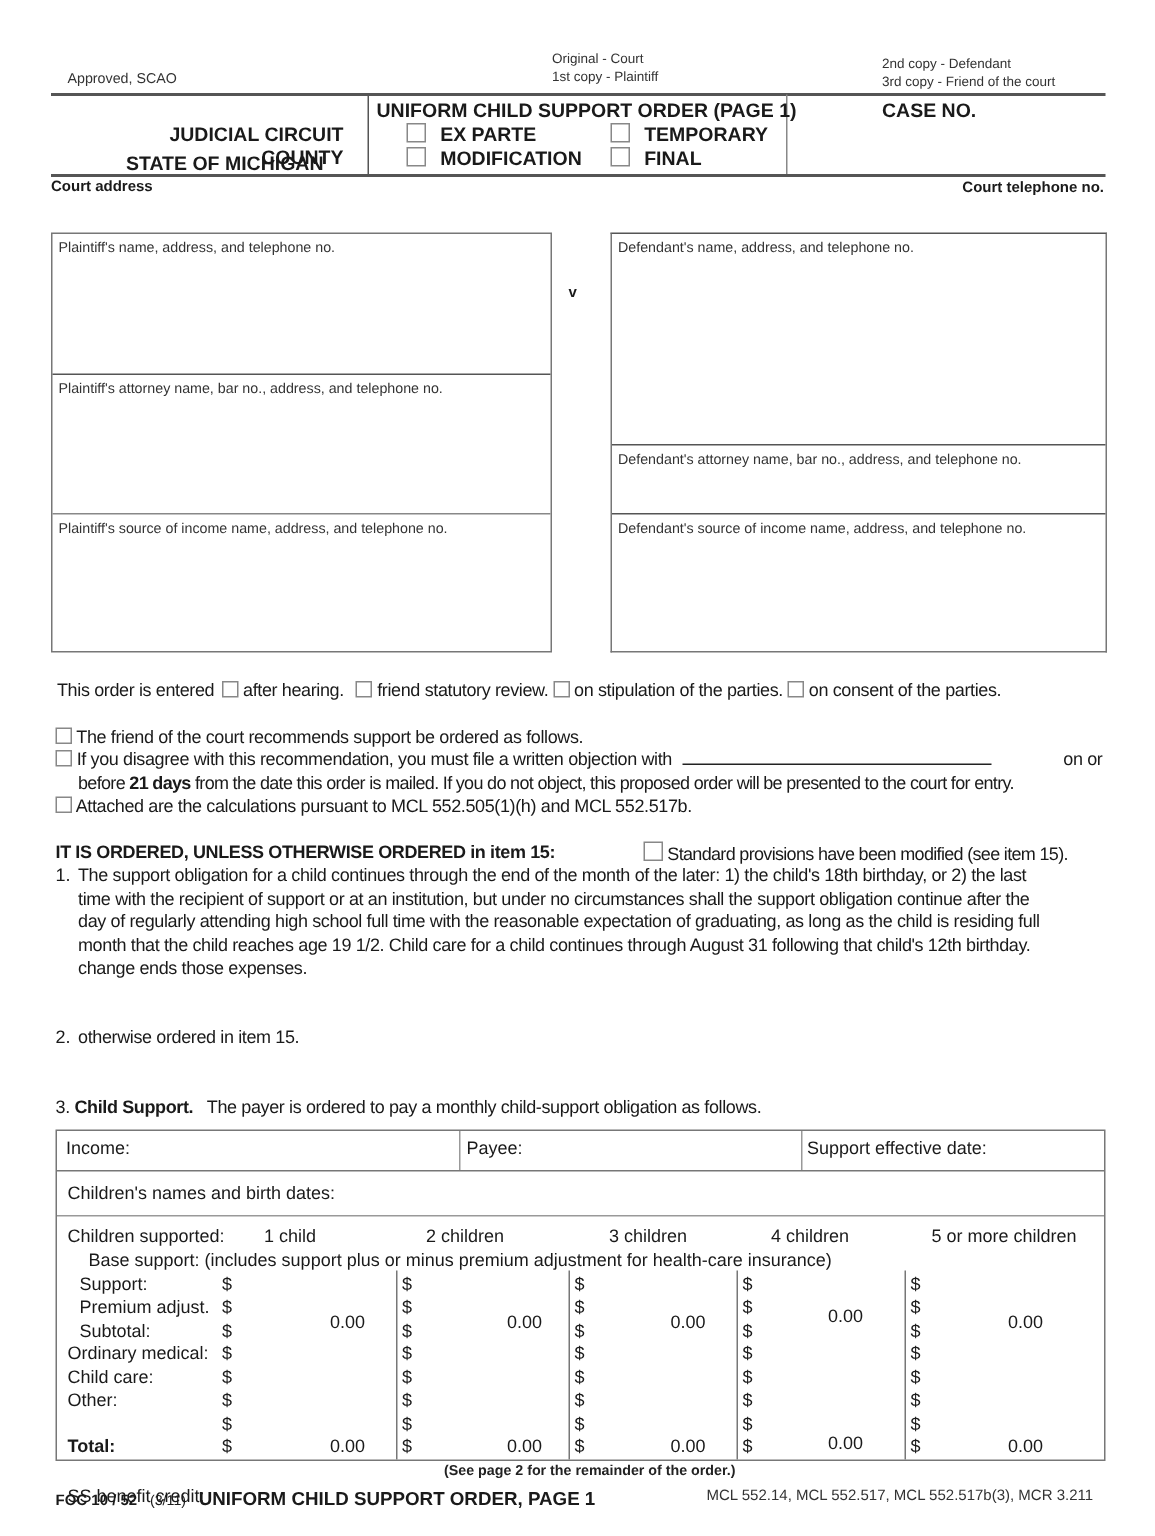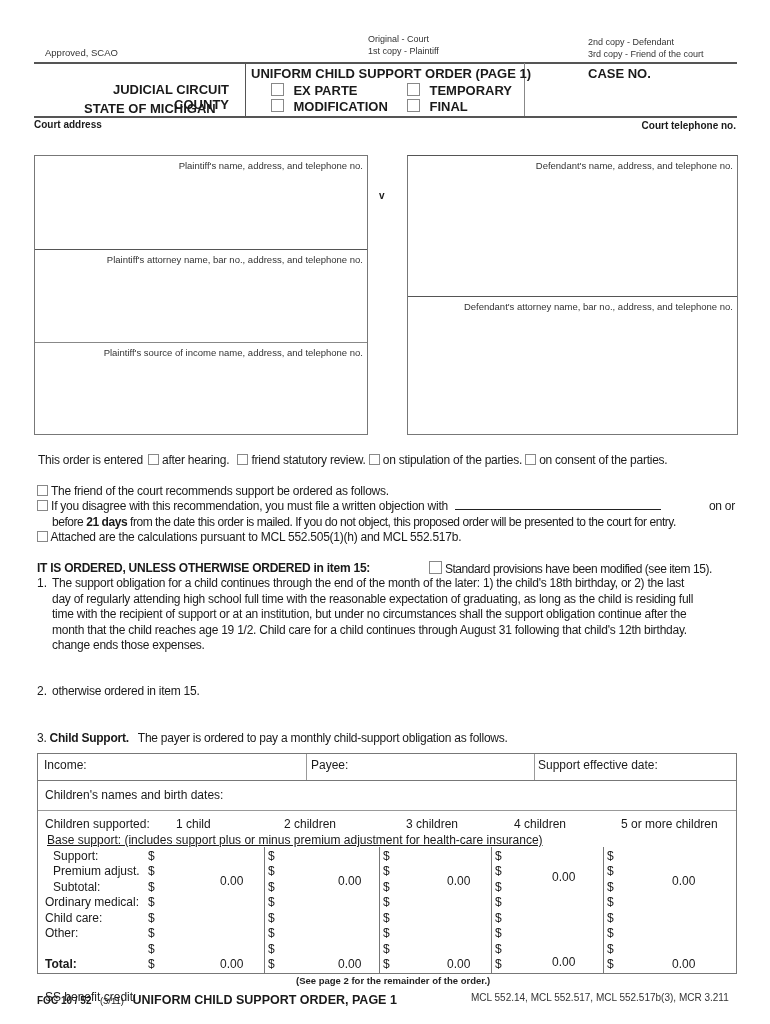--- a/index.html
+++ b/index.html
@@ -12,21 +12,21 @@
   .chk { display: inline-block; width: 11px; height: 11px; border: 1px solid #888; background: #fff; vertical-align: -1px; }
   .chk-lg { width: 13px; height: 13px; }
   
   .hdr-rule { position: absolute; height: 2px; background: #555; }
   .vline { position: absolute; width: 1px; background: #555; }
   .hdr-title { font-weight: bold; font-size: 13px; }
   
   .pbox { position: absolute; border: 1px solid #777; }
   .pcell { position: absolute; left: 0; right: 0; border-top: 1px solid #555; }
   .pcell:first-child { border-top: none; }
-  .pcell .lbl { font-size: 9.5px; color: #333; padding: 4px 4px; text-align: right; }
+  .pcell .lbl { font-size: 9.5px; color: #333; padding: 4px 4px; }
   .body-text { font-size: 12px; line-height: 15.5px; color: #1a1a1a; }
   .cond { letter-spacing: -0.25px; }
   
   .stable { position: absolute; left: 37px; top: 753px; width: 700px; height: 221px; border: 1px solid #777; }
   .srow1 { position: absolute; left: 0; right: 0; top: 0; height: 27px; border-bottom: 1px solid #777; }
   .srow2 { position: absolute; left: 0; right: 0; top: 27px; height: 30px; border-bottom: 1px solid #999; }
   .cellv { position: absolute; top: 0; bottom: 0; width: 1px; background: #999; }
   .stext { font-size: 12px; color: #1a1a1a; }
   .dcol { position: absolute; width: 1px; background: #777; }
   .dollar { position: absolute; font-size: 12px; }
@@ -86,20 +86,23 @@
   </div>
 </div>
 <div class="abs bold" style="left:379px;top:190px;font-size:10px;">v</div>
 <div class="pbox" style="left:407px;top:155px;width:331px;height:280px;border-top-color:#555;">
   <div class="pcell" style="top:0;height:93px;">
     <div class="lbl">Defendant's name, address, and telephone no.</div>
   </div>
   <div class="pcell" style="top:93px;height:93px;margin-top:47px;">
     <div class="lbl">Defendant's attorney name, bar no., address, and telephone no.</div>
   </div>
+  <div class="pcell" style="top:186px;height:93px;">
+    <div class="lbl">Defendant's source of income name, address, and telephone no.</div>
+  </div>
 </div>
 
 <div class="abs body-text cond" style="left:38px;top:453px;white-space:nowrap;">
   <span>This order is entered</span>
   <span class="chk" style="margin-left:2px;"></span>
   <span>after hearing.</span>&nbsp;
   <span class="chk" style="margin-left:2px;"></span>
   <span>friend statutory review.</span>
   <span class="chk"></span>
   <span>on stipulation of the parties.</span>
@@ -127,22 +130,22 @@
 
 <div class="abs body-text bold cond" style="left:37px;top:561px;">IT IS ORDERED, UNLESS OTHERWISE ORDERED in item 15:</div>
 <div class="abs body-text" style="left:429px;top:561px;letter-spacing:-0.45px;white-space:nowrap;">
   <span class="chk chk-lg"></span>
   <span>Standard provisions have been modified (see item 15).</span>
 </div>
 
 <div class="abs body-text" style="left:37px;top:576px;">1.</div>
 <div class="abs body-text cond" style="left:52px;top:576px;width:690px;white-space:nowrap;">
   <div>The support obligation for a child continues through the end of the month of the later: 1) the child's 18th birthday, or 2) the last</div>
+  <div>time with the recipient of support or at an institution, but under no circumstances shall the support obligation continue after the</div>
   <div>day of regularly attending high school full time with the reasonable expectation of graduating, as long as the child is residing full</div>
-  <div>time with the recipient of support or at an institution, but under no circumstances shall the support obligation continue after the</div>
   <div>month that the child reaches age 19 1/2.  Child care for a child continues through August 31 following that child's 12th birthday.</div>
   <div>change ends those expenses.</div>
 </div>
 
 <div class="abs body-text" style="left:37px;top:684px;">2.</div>
 <div class="abs body-text cond" style="left:52px;top:684px;width:690px;white-space:nowrap;">
   <div>otherwise ordered in item 15.</div>
 </div>
 
 <div class="abs body-text cond" style="left:37px;top:731px;white-space:nowrap;">
@@ -164,21 +167,21 @@
   <div class="srow2">
     <div class="abs stext" style="left:7px;top:7px;">Children's names and birth dates:</div>
   </div>
 
   <div class="abs stext" style="left:7px;top:63px;">Children supported:</div>
   <div class="abs stext" style="left:138px;top:63px;">1 child</div>
   <div class="abs stext" style="left:246px;top:63px;">2 children</div>
   <div class="abs stext" style="left:368px;top:63px;">3 children</div>
   <div class="abs stext" style="left:476px;top:63px;">4 children</div>
   <div class="abs stext" style="left:583px;top:63px;">5 or more children</div>
-  <div class="abs stext" style="left:9px;top:79px;white-space:nowrap;text-decoration:underline;">Base support: (includes support plus or minus premium adjustment for health-care insurance)</div>
+  <div class="abs stext" style="left:21px;top:79px;white-space:nowrap;">Base support: (includes support plus or minus premium adjustment for health-care insurance)</div>
 
   <div class="abs stext" style="left:15px;top:95px;">Support:</div>
   <div class="abs stext" style="left:15px;top:110px;">Premium adjust.</div>
   <div class="abs stext" style="left:15px;top:126px;">Subtotal:</div>
   <div class="abs stext" style="left:7px;top:141px;">Ordinary medical:</div>
   <div class="abs stext" style="left:7px;top:157px;">Child care:</div>
   <div class="abs stext" style="left:7px;top:172px;">Other:</div>
   <div class="abs stext" style="left:7px;top:188px;margin-top:48px;">SS benefit credit:</div>
   <div class="abs stext bold" style="left:7px;top:203px;">Total:</div>
 

